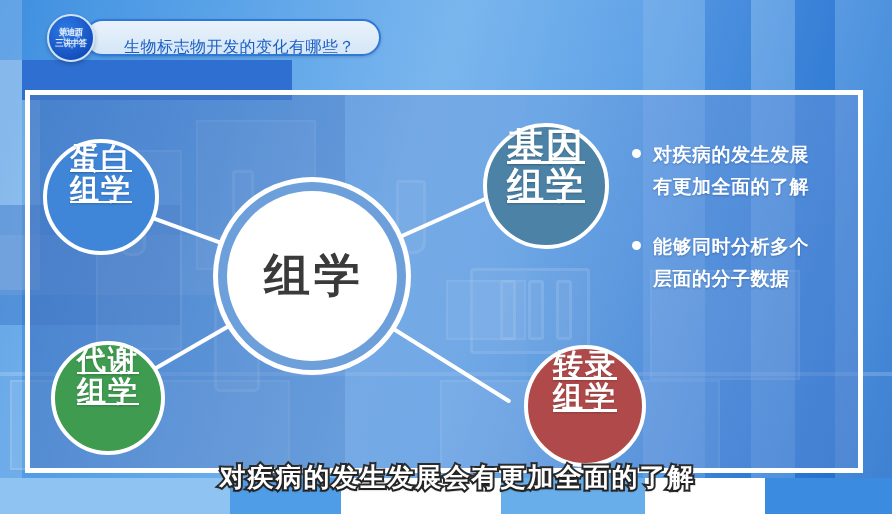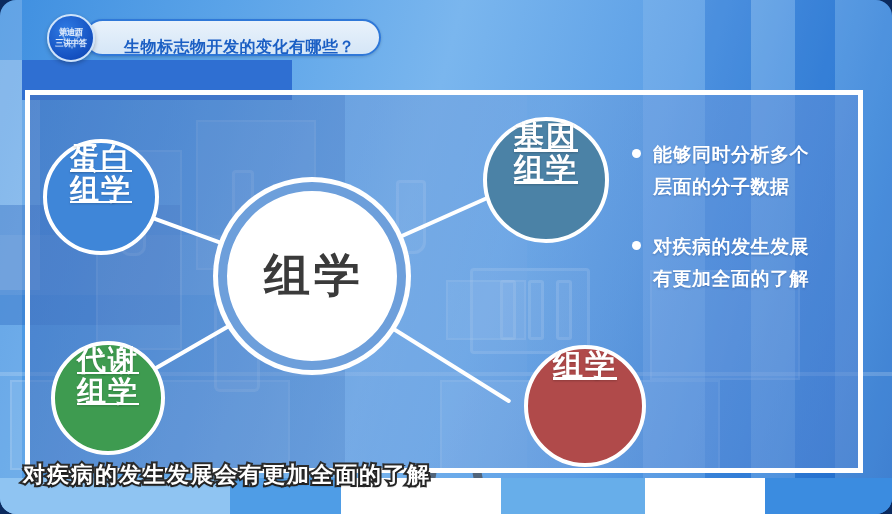--- a/index.html
+++ b/index.html
@@ -9,21 +9,20 @@
   }
   * { box-sizing: border-box; }
 
   #stage {
     position: relative;
     width: 892px;
     height: 514px;
     overflow: hidden;
     font-family: "DejaVu Sans", "Liberation Sans", sans-serif;
     background: linear-gradient(105deg,#3f8fe0 0%, #5aa3e8 22%, #7ab6ee 45%, #5c9fe6 68%, #2f7fd8 88%, #1f6bc9 100%);
-    border-radius: 16px;
   }
 
   
   .bg-layer { position: absolute; inset: 0; overflow: hidden; }
 
   .vstripe { position: absolute; top: 0; bottom: 0; }
 
   .bg-soft-left {
     position: absolute; left: 0; top: 60px; width: 40px; height: 230px;
     background: rgba(255,255,255,0.22);
@@ -70,21 +69,21 @@
     height: 37px;
     padding: 0 24px 0 38px;
     border-radius: 19px;
     background: linear-gradient(180deg,#e9f2fb 0%, #d5e6f7 100%);
     border: 2px solid #2f78d8;
     display: flex; align-items: center;
     box-shadow: 0 1px 3px rgba(0,0,0,0.18);
   }
   .header-bubble span {
     font-size: 16px;
-    font-weight: 700;
+    font-weight: 400;
     color: #1b5fc4;
     letter-spacing: .5px;
     white-space: nowrap;
     margin-top: 20px;
   }
 
   .logo-badge {
     position: absolute;
     left: 47px; top: 14px;
     width: 48px; height: 48px;
@@ -155,24 +154,24 @@
 
   .node-protein {
     left: 43px; top: 139px; width: 116px; height: 116px;
     background: #3f86d8;
     border: 4px solid #ffffff;
     font-size: 29px;
     letter-spacing: 2px;
     text-shadow: 0 1px 2px rgba(0,0,0,0.18);
   }
   .node-gene {
-    left: 483px; top: 117px; width: 126px; height: 126px;
+    left: 483px; top: 123px; width: 126px; height: 126px;
     background: #4b82a6;
     border: 4px solid #ffffff;
-    font-size: 30px;
+    font-size: 37px;
     letter-spacing: 2px;
     text-shadow: 0 1px 2px rgba(0,0,0,0.2);
   }
   .node-metab {
     left: 51px; top: 341px; width: 114px; height: 114px;
     background: #3e9b50;
     border: 4px solid #ffffff;
     font-size: 29px;
     letter-spacing: 2px;
     text-shadow: 0 1px 2px rgba(0,0,0,0.18);
@@ -238,21 +237,22 @@
     font-weight: 700;
     line-height: 32px;
     letter-spacing: .5px;
     text-shadow: 0 1px 2px rgba(20,60,120,0.35);
   }
 
   
   .subtitle {
     position: absolute;
     left: 0; right: 0; top: 460px;
-    font-size: 22px;
+    text-align: center;
+    font-size: 26px;
     font-weight: 700;
     color: #ffffff;
     letter-spacing: 2px;
     z-index: 9;
     -webkit-text-stroke: 4px #2b2b2b;
     paint-order: stroke fill;
     text-shadow: 0 2px 2px rgba(0,0,0,0.35);
     margin-left: 23px;
   }
 
@@ -358,43 +358,44 @@
       <span class="ln">基因</span>
       <span class="ln">组学</span>
     </div>
 
     <div class="node node-metab">
       <span class="ln">代谢</span>
       <span class="ln">组学</span>
     </div>
 
     <div class="node node-trans">
+      <span class="ln">转录</span>
       <span class="ln">组学</span>
     </div>
 
     <div class="node-center">
       <span class="ln">组学</span>
     </div>
   </div>
 
   <div class="bullets">
+    <div class="bullet-item">
+      <div class="bullet-dot"></div>
+      <div class="bullet-text">
+        <div>对疾病的发生发展</div>
+        <div>有更加全面的了解</div>
+      </div>
+    </div>
     <div class="bullet-item">
       <div class="bullet-dot"></div>
       <div class="bullet-text">
         <div>能够同时分析多个</div>
         <div>层面的分子数据</div>
       </div>
     </div>
-    <div class="bullet-item">
-      <div class="bullet-dot"></div>
-      <div class="bullet-text">
-        <div>对疾病的发生发展</div>
-        <div>有更加全面的了解</div>
-      </div>
-    </div>
   </div>
 
   <div class="bottom-blue"></div>
   <div class="bottom-blue2"></div>
   <div class="bottom-white"></div>
   <div class="bottom-blue3"></div>
   <div class="bottom-white2"></div>
   <div class="bottom-blue4"></div>
 
   <div class="subtitle">对疾病的发生发展会有更加全面的了解</div>

